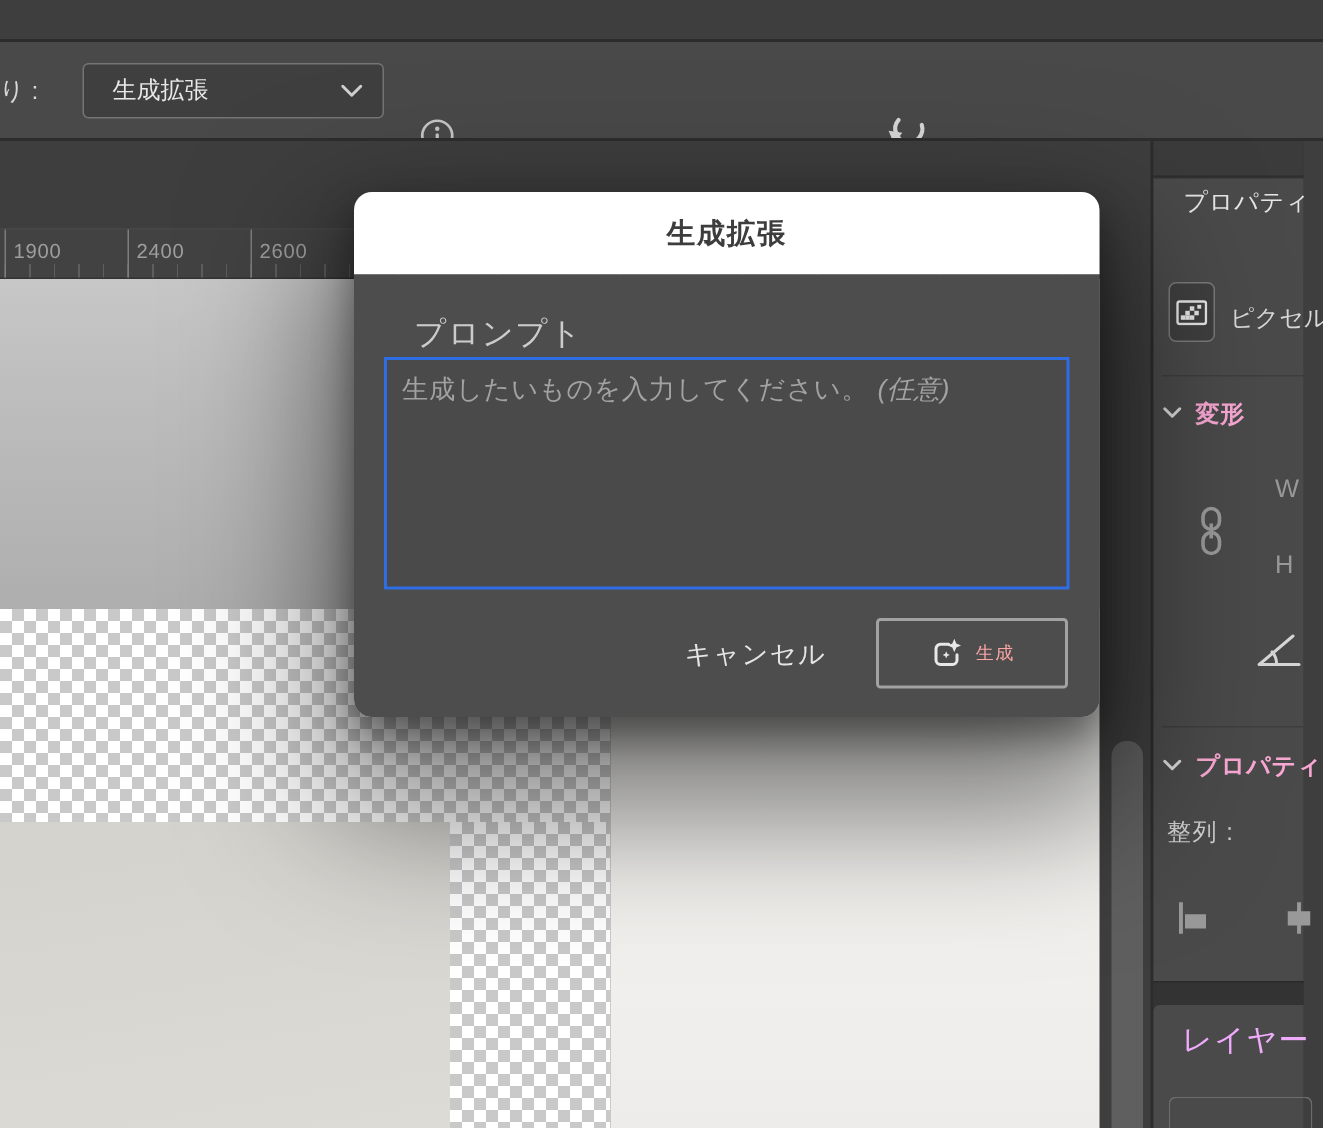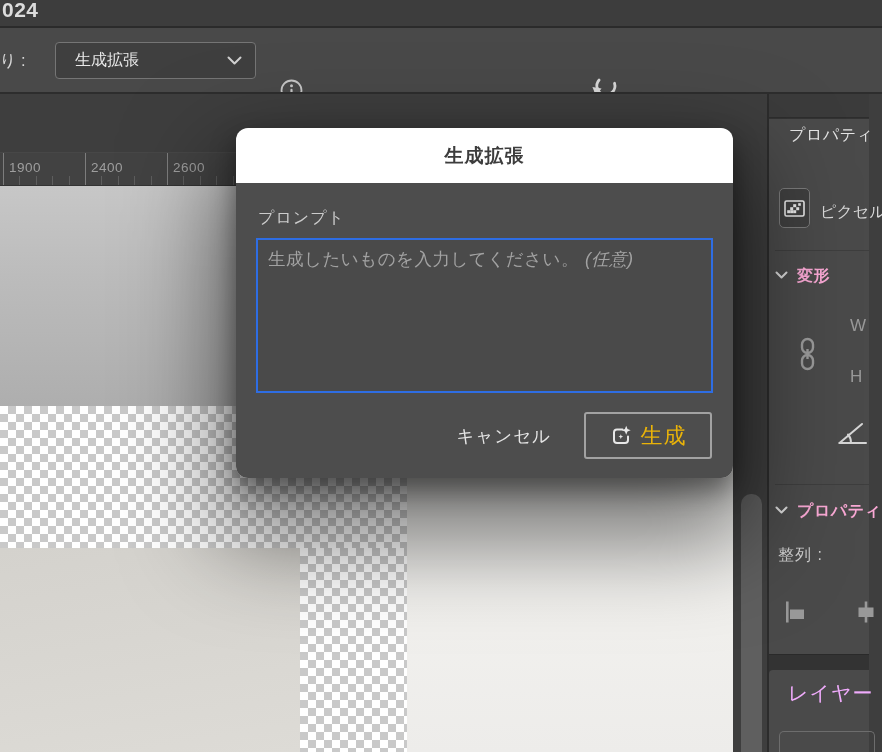--- a/index.html
+++ b/index.html
@@ -58,31 +58,31 @@
   
   .dialog { position:absolute; left:236px; top:128px; width:497px; height:350px;
     border-radius:12px; z-index:30;
     box-shadow:0 12px 26px rgba(0,0,0,.42), 0 45px 95px 18px rgba(0,0,0,.5); }
   .dialog-header { position:absolute; left:0; top:0; width:100%; height:55px;
     background:#ffffff; border-radius:12px 12px 0 0;
     display:flex; align-items:center; justify-content:center; }
   .dialog-title { font-size:19px; font-weight:700; color:#3d3d3d; letter-spacing:1px; }
   .dialog-body { position:absolute; left:0; top:55px; width:100%; height:295px;
     background:#4d4d4d; border-radius:0 0 12px 12px; }
-  .prompt-label { position:absolute; left:22px; top:25px; font-size:16px; color:#cccccc; letter-spacing:1px; }
+  .prompt-label { position:absolute; left:40px; top:25px; font-size:21px; color:#cccccc; letter-spacing:1px; }
   .prompt-input { position:absolute; left:20px; top:55px; width:457px; height:155px;
     background:#4a4a4a; border:2px solid #2e6de3; padding:7px 10px; cursor:text; }
   .prompt-placeholder { font-size:17.5px; color:#a2a2a2; letter-spacing:.5px; }
   .prompt-optional { font-style:italic; margin-left:6px; }
   .dialog-actions { position:absolute; right:21px; top:229px; height:47px;
     display:flex; align-items:center; gap:33px; }
   .cancel-btn { font-size:17.5px; color:#e5e5e5; letter-spacing:1px; cursor:default; }
   .generate-btn { width:128px; height:47px; border:2px solid #a2a2a2; border-radius:3px;
     background:transparent; display:flex; align-items:center; justify-content:center; gap:9px; cursor:default; }
-  .generate-label { font-size:22px; color:#eab308; letter-spacing:1px; }
+  .generate-label { font-size:12px; color:#fca5a5; letter-spacing:1px; }
   
   .panel-border { position:absolute; left:767px; top:94px; width:2px; height:658px; background:#2c2c2c; }
   .panel { position:absolute; left:769px; top:94px; width:100px; height:658px; background:#333;padding-left:30px; }
   .panel-top-strip { position:absolute; left:0; top:0; width:100%; height:24px;
     background:#3b3b3b; border-bottom:1px solid #2d2d2d; }
   .panel-group1 { position:absolute; left:0; top:25px; width:100%; height:535px; background:#4a4a4a; }
   .panel-gap { position:absolute; left:0; top:560px; width:100%; height:16px; background:#333333; border-top:1px solid #2a2a2a; }
   .panel-group2 { position:absolute; left:0; top:576px; width:100%; height:82px; background:#4a4a4a; border-radius:4px 0 0 0; }
   .props-tab { position:absolute; left:20px; top:6px; font-size:16px; color:#e5e5e5; letter-spacing:.5px; white-space:nowrap; }
   .pixel-btn { position:absolute; left:10px; top:69px; width:31px; height:40px;
@@ -103,23 +103,20 @@
   .layers-tab { position:absolute; left:19px; top:10px; font-size:20px; color:#f0abfc; letter-spacing:1px; white-space:nowrap; }
   .layers-peek { position:absolute; left:10px; top:61px; width:96px; height:21px;
     border:1px solid #6d6d6d; border-bottom:none; border-radius:5px 5px 0 0; }
   svg { display:block; }
 </style>
 </head>
 <body>
 
 <div class="app">
 
-  <div class="tabbar">
-    <div class="doc-title">024</div>
-  </div>
   <div class="tabbar-sep"></div>
 
   <div class="optionsbar">
     <span class="fill-label">塗り :</span>
     <div class="dropdown">
       <span class="dropdown-text">生成拡張</span>
       <svg width="15" height="9" viewBox="0 0 15 9">
         <polyline points="1.5,1.5 7.5,7.5 13.5,1.5" fill="none" stroke="#d0d0d0" stroke-width="2" stroke-linecap="round" stroke-linejoin="round"></polyline>
       </svg>
     </div>

